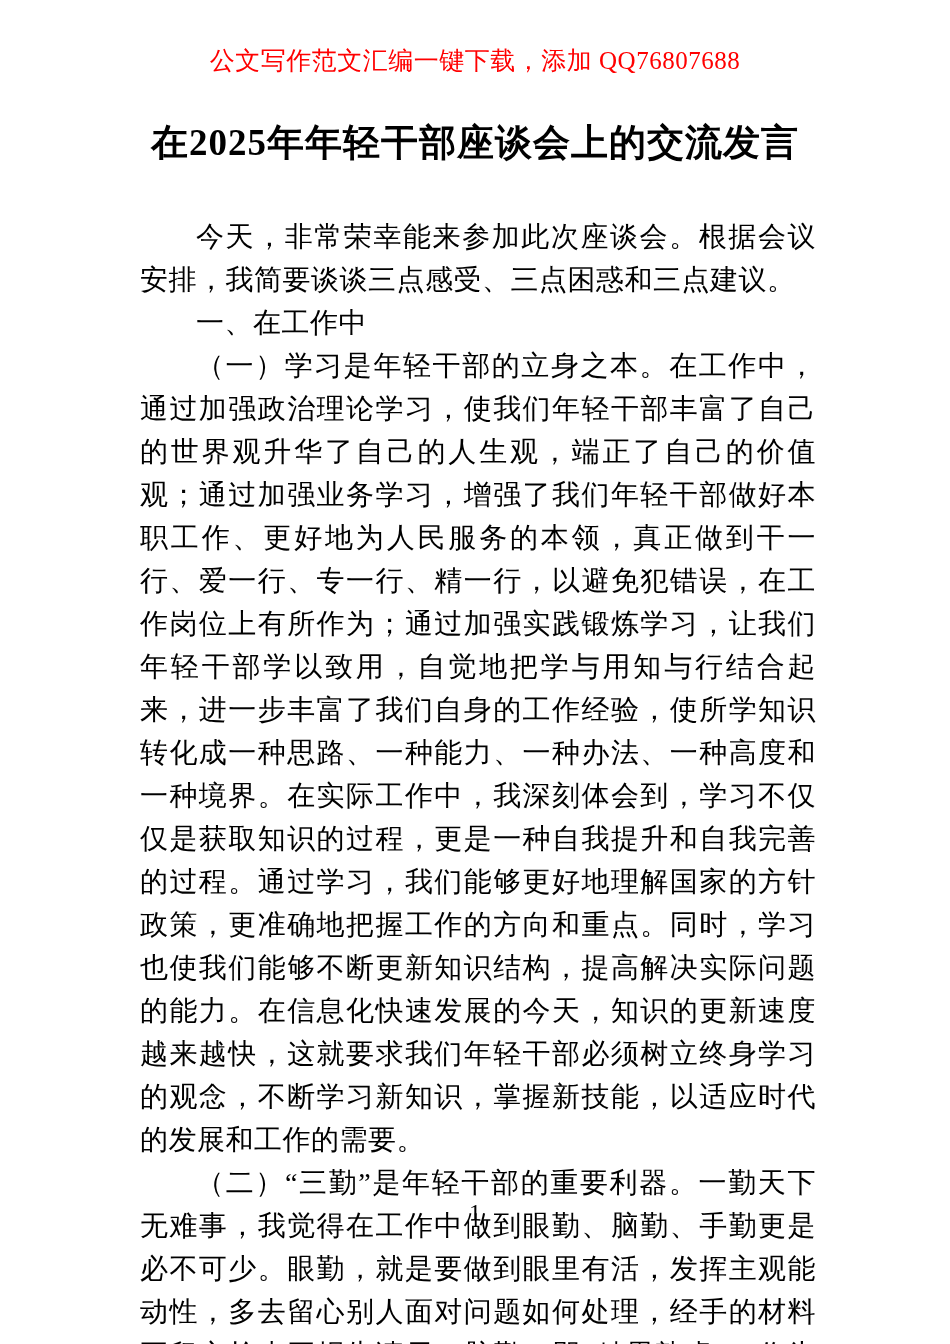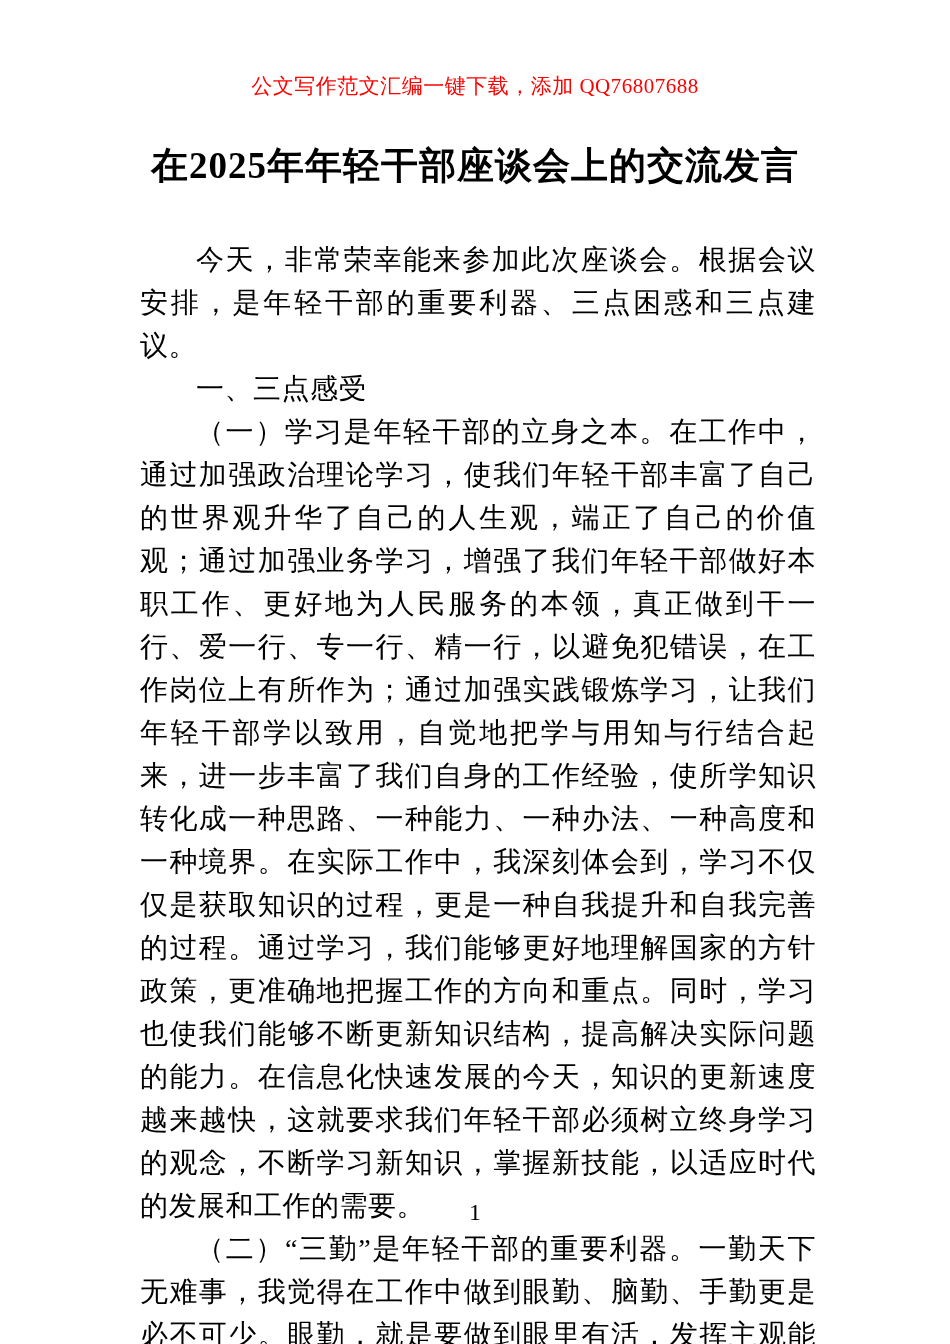--- a/index.html
+++ b/index.html
@@ -11,23 +11,23 @@
     position: relative;
     width: 950px;
     height: 1344px;
     margin: 0 auto;
     background: #ffffff;
     overflow: hidden;
     font-family: "Liberation Serif", "DejaVu Serif", serif;
     color: #000000;
   }
   .promo-header {
-    padding-top: 72px;
+    padding-top: 44px;
     text-align: center;
-    font-size: 21px;
+    font-size: 25px;
     font-weight: 400;
     color: #ff0000;
     letter-spacing: 0.5px;
   }
   .doc-title {
     margin-top: 44px;
     text-align: center;
     font-size: 37px;
     font-weight: 700;
     letter-spacing: 1px;
@@ -59,21 +59,21 @@
 </head>
 <body>
 
 <div class="page">
 
   <div class="promo-header">公文写作范文汇编一键下载，添加 QQ76807688</div>
 
   <h1 class="doc-title">在2025年年轻干部座谈会上的交流发言</h1>
 
   <div class="doc-body">
-    <p>今天，非常荣幸能来参加此次座谈会。根据会议安排，是年轻干部的重要利器、三点困惑和三点建议。</p>
-    <p>一、三点感受</p>
+    <p>今天，非常荣幸能来参加此次座谈会。根据会议安排，我简要谈谈三点感受、三点困惑和三点建议。</p>
+    <p>一、在工作中</p>
     <p>（一）学习是年轻干部的立身之本。在工作中，通过加强政治理论学习，使我们年轻干部丰富了自己的世界观升华了自己的人生观，端正了自己的价值观；通过加强业务学习，增强了我们年轻干部做好本职工作、更好地为人民服务的本领，真正做到干一行、爱一行、专一行、精一行，以避免犯错误，在工作岗位上有所作为；通过加强实践锻炼学习，让我们年轻干部学以致用，自觉地把学与用知与行结合起来，进一步丰富了我们自身的工作经验，使所学知识转化成一种思路、一种能力、一种办法、一种高度和一种境界。在实际工作中，我深刻体会到，学习不仅仅是获取知识的过程，更是一种自我提升和自我完善的过程。通过学习，我们能够更好地理解国家的方针政策，更准确地把握工作的方向和重点。同时，学习也使我们能够不断更新知识结构，提高解决实际问题的能力。在信息化快速发展的今天，知识的更新速度越来越快，这就要求我们年轻干部必须树立终身学习的观念，不断学习新知识，掌握新技能，以适应时代的发展和工作的需要。</p>
     <p>（二）“三勤”是年轻干部的重要利器。一勤天下无难事，我觉得在工作中做到眼勤、脑勤、手勤更是必不可少。眼勤，就是要做到眼里有活，发挥主观能动性，多去留心别人面对问题如何处理，经手的材料要留心检查再报告请示。脑勤，即“精思熟虑”。作为年轻干部要做到事前费力谋划，下足功夫；事中极力应对，水来土掩；事后</p>
   </div>
 
   <div class="page-number">1</div>
 
 </div>
 
 </body></html>

